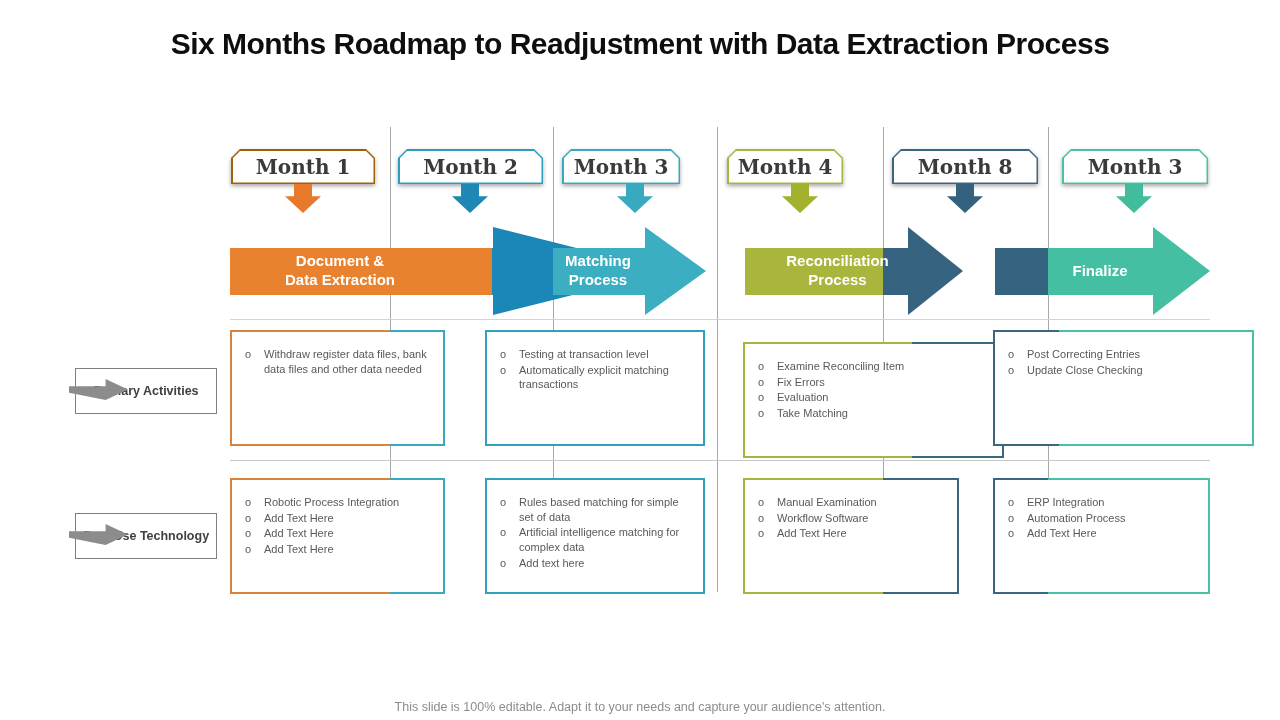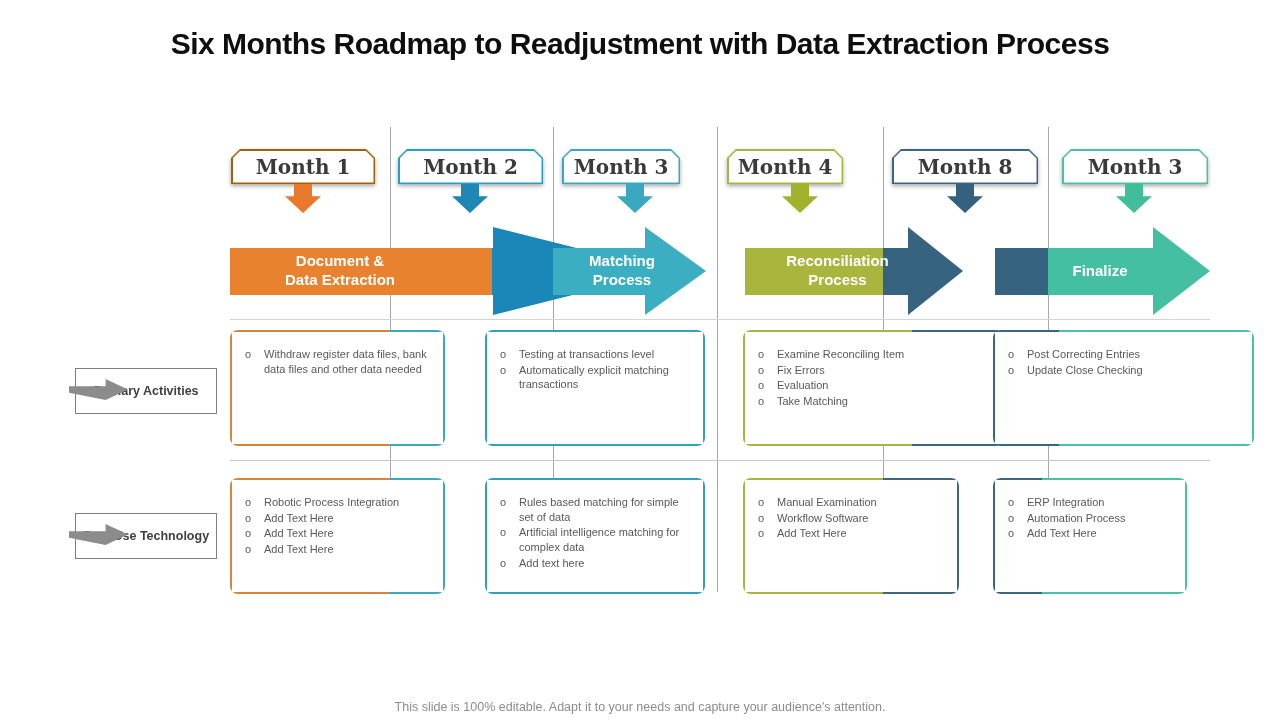--- a/index.html
+++ b/index.html
@@ -28,21 +28,21 @@
   
   .parrow{position:absolute;top:227px;height:88px;display:flex;align-items:center;}
   .pseg{height:47px;}
   .phead{height:88px;clip-path:polygon(0 0,100% 50%,0 100%);}
   .plabel{position:absolute;top:227px;height:88px;display:flex;align-items:center;
           justify-content:center;text-align:center;color:#ffffff;font-weight:bold;
           font-size:15px;line-height:1.25;pointer-events:none;}
   .plabel span{display:inline-block;}
 
   
-  .cbox{position:absolute;height:116px;border-radius:8px;}
+  .cbox{position:absolute;height:116px;}
   .split1{background:linear-gradient(90deg,#D9823B 0,#D9823B 74.4%,#38A9BE 74.4%,#38A9BE 100%);}
   .solid2{background:#2FA0BE;}
   .split3{background:linear-gradient(90deg,#A8B43C 0,#A8B43C 64.8%,#3A667F 64.8%,#3A667F 100%);}
   .split4{background:linear-gradient(90deg,#3A667F 0,#3A667F 25.3%,#49C1A5 25.3%,#49C1A5 100%);}
   .cbox-inner{position:absolute;inset:2px;background:#ffffff;padding:15px 6px 0 4px;box-sizing:border-box;}
   ul.bullets{margin:0;padding:0;list-style:none;font-size:11px;color:#595959;}
   ul.bullets li{position:relative;padding-left:28px;padding-right:6px;
                 line-height:1.33;margin-bottom:1px;}
   ul.bullets li::before{content:"o";position:absolute;left:9px;top:0;color:#595959;}
 
@@ -126,21 +126,21 @@
 </div>
 <div class="plabel" style="left:230px;width:220px">
     <span style="max-width:125px">Document &amp; Data Extraction</span>
   </div>
 
 <div class="parrow" style="left:492px">
   <div class="pseg" style="width: 61px; background-color: rgb(27, 135, 184);"></div>
   <div class="pseg" style="width: 92px; background-color: rgb(60, 174, 194);"></div>
   <div class="phead" style="width: 61px; background-color: rgb(60, 174, 194);"></div>
 </div>
-<div class="plabel" style="left:516px;width:212px">
+<div class="plabel" style="left:492px;width:212px">
     <span style="max-width:90px">Matching Process</span>
   </div>
 
 <div class="parrow" style="left:745px">
   <div class="pseg" style="width: 138px; background-color: rgb(169, 181, 60);"></div>
   <div class="pseg" style="width: 25px; background-color: rgb(54, 99, 127);"></div>
   <div class="phead" style="width: 55px; background-color: rgb(54, 99, 127);"></div>
 </div>
 <div class="plabel" style="left:745px;width:185px">
     <span style="max-width:125px">Reconciliation Process</span>
@@ -168,26 +168,26 @@
 <div class="cbox split1" style="left:230px;top:330px;width:215px">
   <div class="cbox-inner">
       <ul class="bullets">
     <li>Withdraw register data files, bank data files and other data needed</li>
   </ul>
     </div>
 </div>
 <div class="cbox solid2" style="left:485px;top:330px;width:220px">
   <div class="cbox-inner">
       <ul class="bullets">
-    <li>Testing at transactions level</li>
+    <li>Testing at transaction level</li>
     <li>Automatically explicit matching transactions</li>
   </ul>
     </div>
 </div>
-<div class="cbox split3" style="left:743px;top:330px;width:261px">
+<div class="cbox split3" style="left:743px;top:342px;width:261px">
   <div class="cbox-inner">
       <ul class="bullets">
     <li>Examine Reconciling Item</li>
     <li>Fix Errors</li>
     <li>Evaluation</li>
     <li>Take Matching</li>
   </ul>
     </div>
 </div>
 <div class="cbox split4" style="left:993px;top:330px;width:261px">
@@ -220,21 +220,21 @@
 </div>
 <div class="cbox split3" style="left:743px;top:478px;width:216px">
   <div class="cbox-inner">
       <ul class="bullets">
     <li>Manual Examination</li>
     <li>Workflow Software</li>
     <li>Add Text Here</li>
   </ul>
     </div>
 </div>
-<div class="cbox split4" style="left:993px;top:478px;width:194px">
+<div class="cbox split4" style="left:993px;top:478px;width:217px">
   <div class="cbox-inner">
       <ul class="bullets">
     <li>ERP Integration</li>
     <li>Automation Process</li>
     <li>Add Text Here</li>
   </ul>
     </div>
 </div>
 
 <div class="footer">This slide is 100% editable. Adapt it to your needs and capture your audience's attention.</div>

